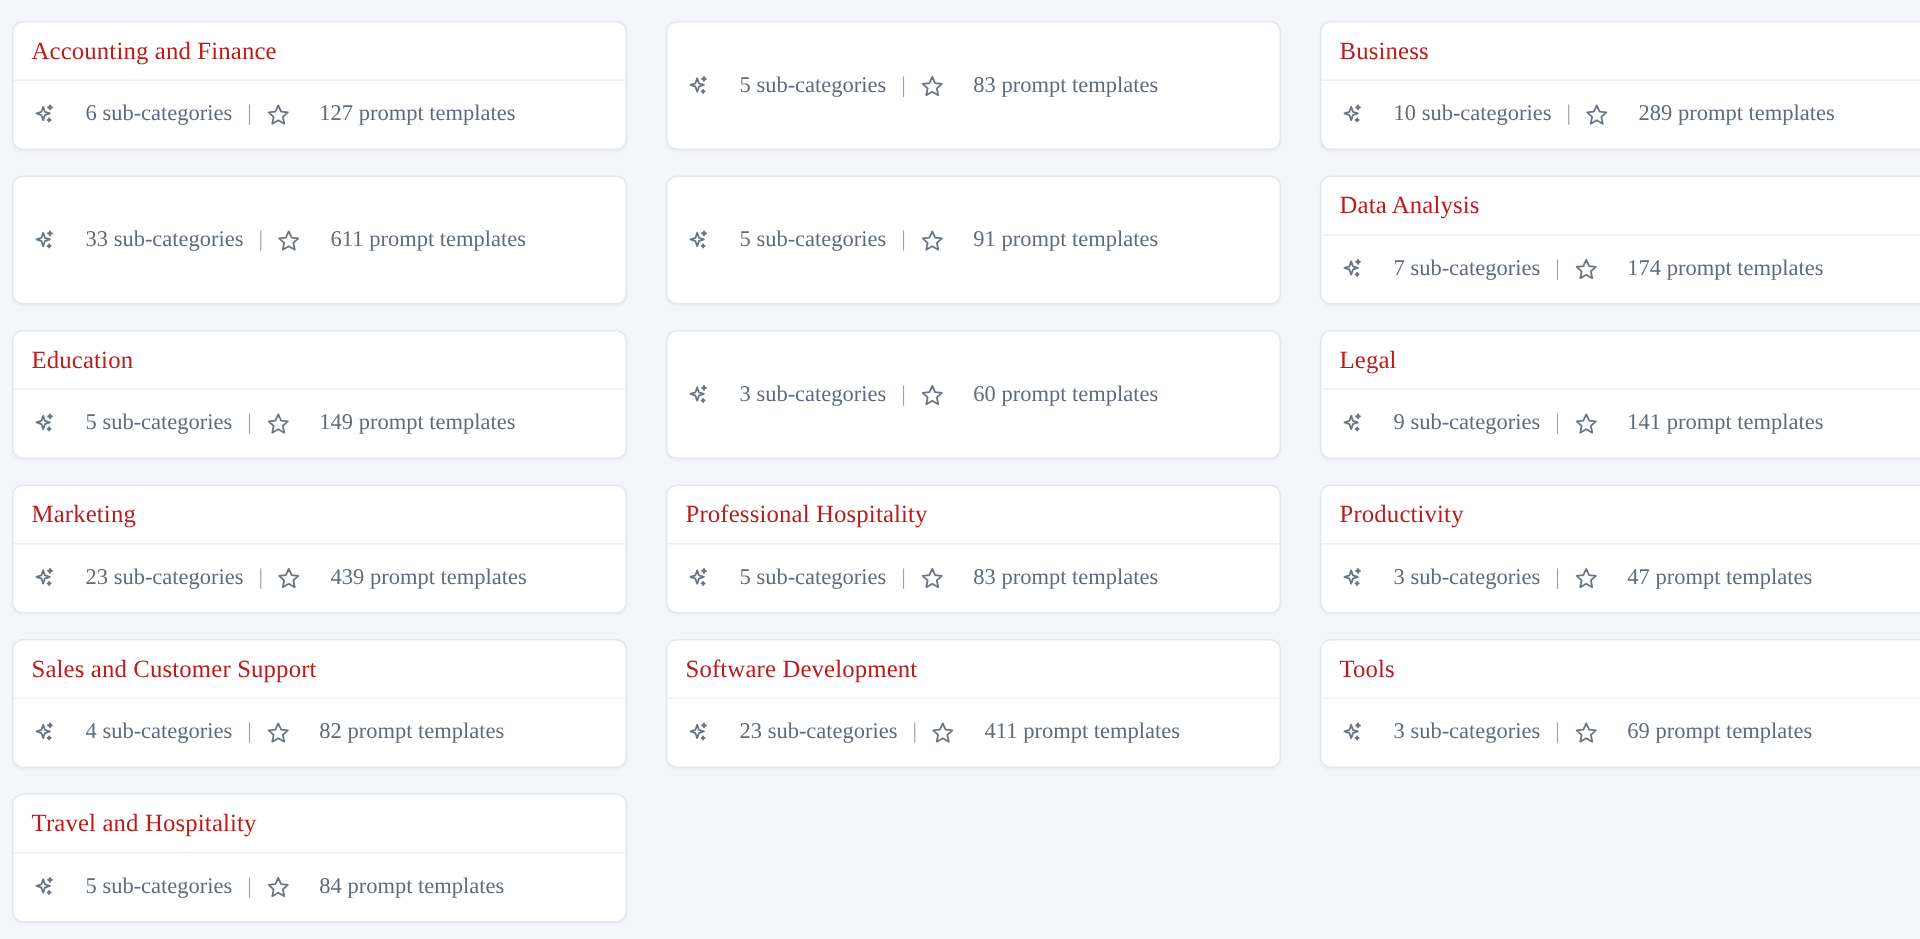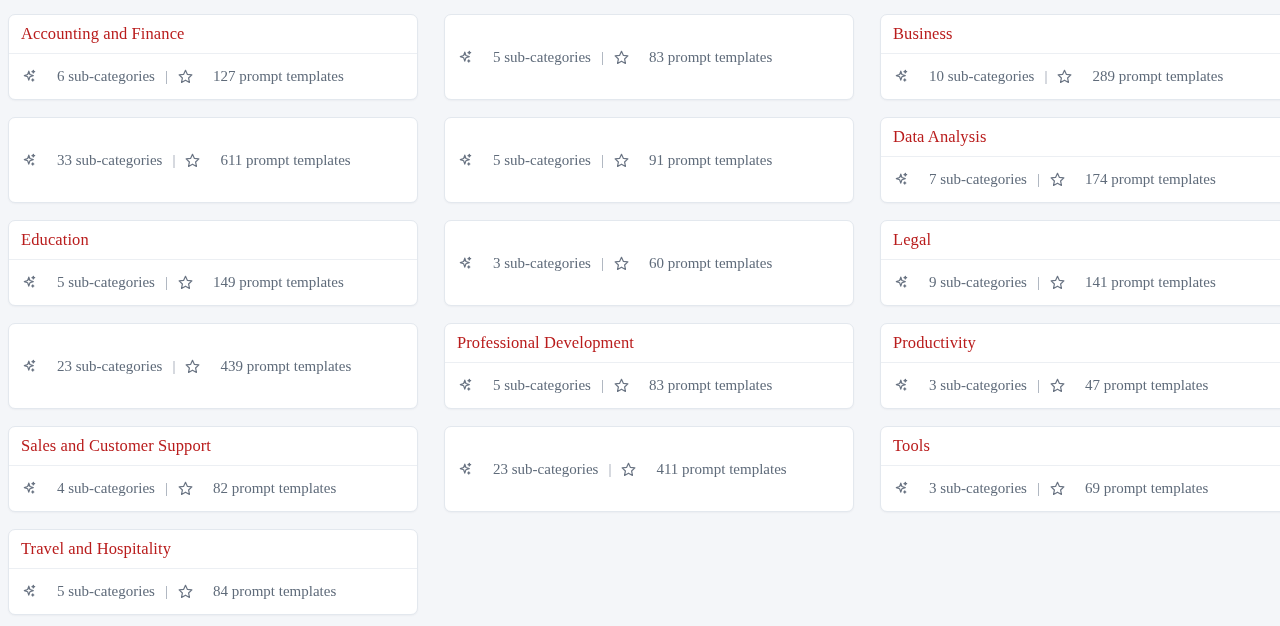--- a/index.html
+++ b/index.html
@@ -305,20 +305,23 @@
           <svg width="17" height="17" viewBox="0 0 24 24" fill="none" stroke="#6a7483" stroke-width="1.7" stroke-linecap="round" stroke-linejoin="round">
             <path d="M12 3.2 L14.72 9.06 L21 9.78 L16.35 14.06 L17.6 20.4 L12 17.25 L6.4 20.4 L7.65 14.06 L3 9.78 L9.28 9.06 Z"></path>
           </svg>
         </span>
         <span class="stat-text">141 prompt templates</span>
       </span>
     </div>
   </div>
 
   <div class="card">
+    <div class="card-head">
+      <span class="card-title">Marketing</span>
+    </div>
     <div class="card-body">
       <span class="stat">
         <span class="icon">
           <svg width="17" height="17" viewBox="0 0 24 24" fill="none" stroke="#6a7483" stroke-width="1.7" stroke-linecap="round" stroke-linejoin="round">
             <path d="M11 4.5 L12.6 9.2 L17.3 10.8 L12.6 12.4 L11 17.1 L9.4 12.4 L4.7 10.8 L9.4 9.2 Z"></path>
             <path d="M17.4 3.2 L17.9 4.6 L19.3 5.1 L17.9 5.6 L17.4 7 L16.9 5.6 L15.5 5.1 L16.9 4.6 Z"></path>
             <path d="M16.6 15.4 L17.0 16.5 L18.1 16.9 L17.0 17.3 L16.6 18.4 L16.2 17.3 L15.1 16.9 L16.2 16.5 Z"></path>
           </svg>
         </span>
         <span class="stat-text">23 sub-categories</span>
@@ -330,21 +333,21 @@
             <path d="M12 3.2 L14.72 9.06 L21 9.78 L16.35 14.06 L17.6 20.4 L12 17.25 L6.4 20.4 L7.65 14.06 L3 9.78 L9.28 9.06 Z"></path>
           </svg>
         </span>
         <span class="stat-text">439 prompt templates</span>
       </span>
     </div>
   </div>
 
   <div class="card">
     <div class="card-head">
-      <span class="card-title">Professional Development</span>
+      <span class="card-title">Professional Hospitality</span>
     </div>
     <div class="card-body">
       <span class="stat">
         <span class="icon">
           <svg width="17" height="17" viewBox="0 0 24 24" fill="none" stroke="#6a7483" stroke-width="1.7" stroke-linecap="round" stroke-linejoin="round">
             <path d="M11 4.5 L12.6 9.2 L17.3 10.8 L12.6 12.4 L11 17.1 L9.4 12.4 L4.7 10.8 L9.4 9.2 Z"></path>
             <path d="M17.4 3.2 L17.9 4.6 L19.3 5.1 L17.9 5.6 L17.4 7 L16.9 5.6 L15.5 5.1 L16.9 4.6 Z"></path>
             <path d="M16.6 15.4 L17.0 16.5 L18.1 16.9 L17.0 17.3 L16.6 18.4 L16.2 17.3 L15.1 16.9 L16.2 16.5 Z"></path>
           </svg>
         </span>
@@ -410,20 +413,23 @@
           <svg width="17" height="17" viewBox="0 0 24 24" fill="none" stroke="#6a7483" stroke-width="1.7" stroke-linecap="round" stroke-linejoin="round">
             <path d="M12 3.2 L14.72 9.06 L21 9.78 L16.35 14.06 L17.6 20.4 L12 17.25 L6.4 20.4 L7.65 14.06 L3 9.78 L9.28 9.06 Z"></path>
           </svg>
         </span>
         <span class="stat-text">82 prompt templates</span>
       </span>
     </div>
   </div>
 
   <div class="card">
+    <div class="card-head">
+      <span class="card-title">Software Development</span>
+    </div>
     <div class="card-body">
       <span class="stat">
         <span class="icon">
           <svg width="17" height="17" viewBox="0 0 24 24" fill="none" stroke="#6a7483" stroke-width="1.7" stroke-linecap="round" stroke-linejoin="round">
             <path d="M11 4.5 L12.6 9.2 L17.3 10.8 L12.6 12.4 L11 17.1 L9.4 12.4 L4.7 10.8 L9.4 9.2 Z"></path>
             <path d="M17.4 3.2 L17.9 4.6 L19.3 5.1 L17.9 5.6 L17.4 7 L16.9 5.6 L15.5 5.1 L16.9 4.6 Z"></path>
             <path d="M16.6 15.4 L17.0 16.5 L18.1 16.9 L17.0 17.3 L16.6 18.4 L16.2 17.3 L15.1 16.9 L16.2 16.5 Z"></path>
           </svg>
         </span>
         <span class="stat-text">23 sub-categories</span>

